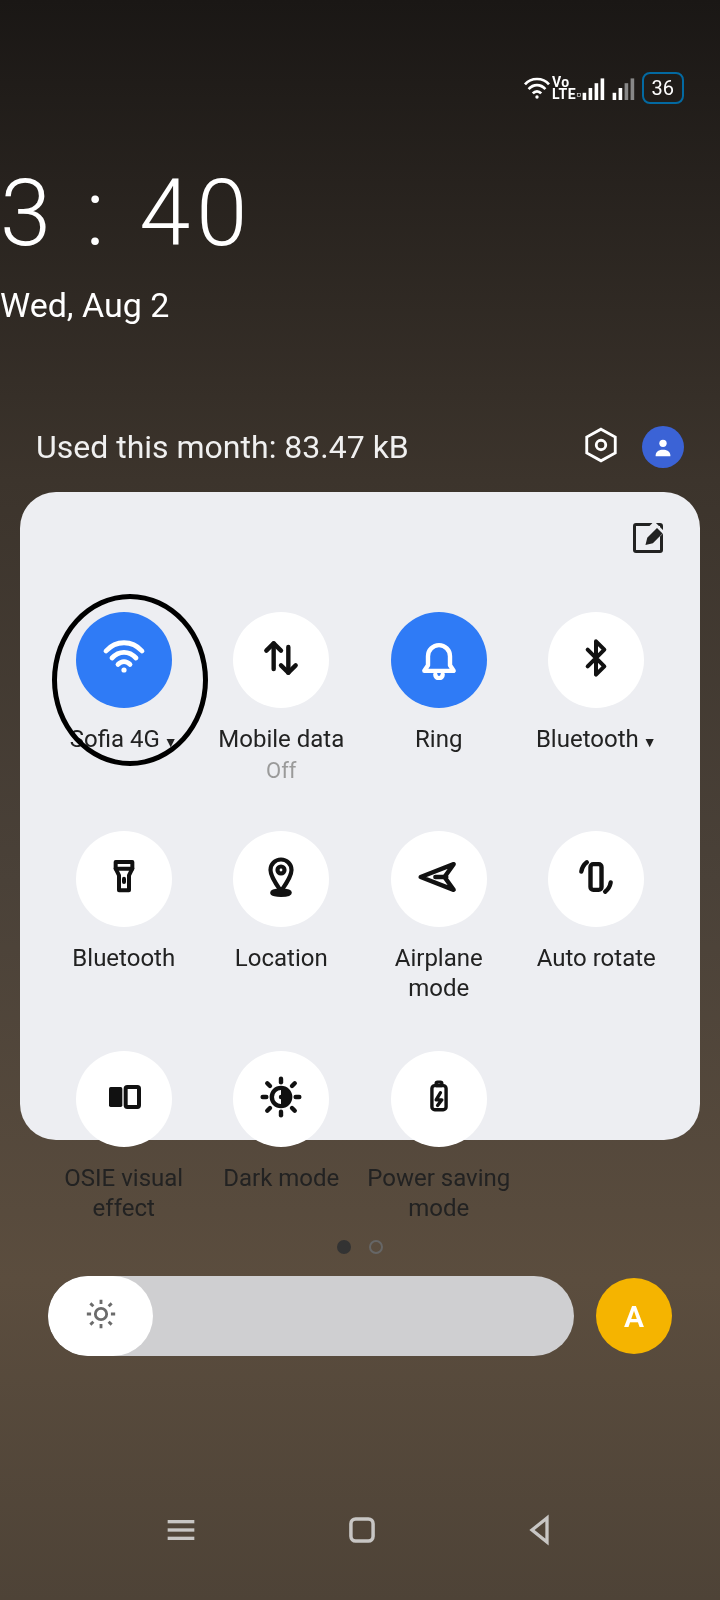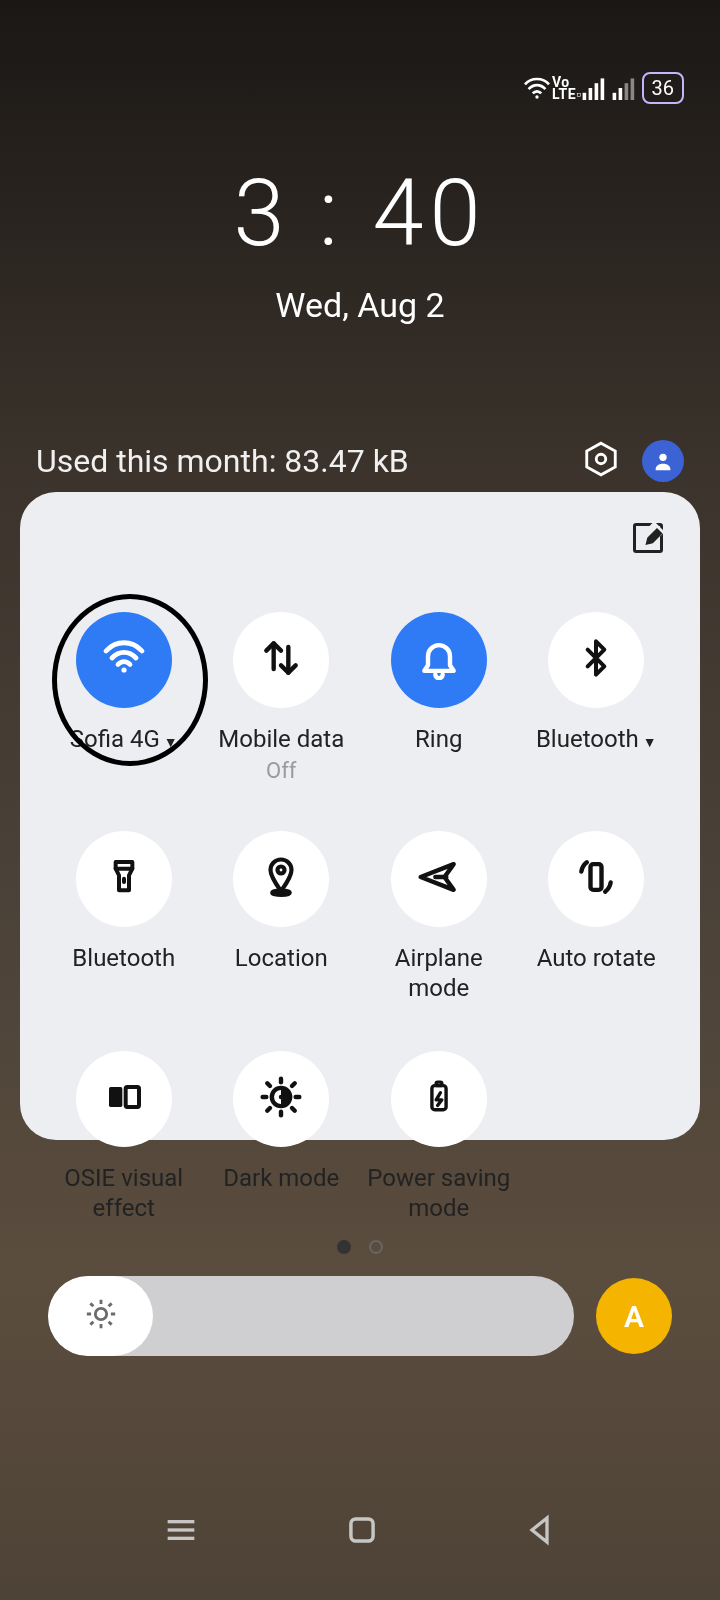--- a/index.html
+++ b/index.html
@@ -5,29 +5,29 @@
   * { box-sizing: border-box; margin: 0; padding: 0; }
   html, body { width: 720px; height: 1600px; overflow: hidden; font-family: -apple-system, Roboto, "Helvetica Neue", Arial, sans-serif; }
   body {
     background: linear-gradient(180deg,#1a1715 0%, #3c342c 30%, #4a4138 55%, #5b4d3e 80%, #4e4337 100%);
     position: relative;
     color: #fff;
   }
   
   .status-bar { position:absolute; top:72px; right:36px; display:flex; align-items:center; color:#fff; font-size:20px;}
   .status-bar svg { display:block; }
-  .battery-pill { border:2px solid #c4b5fd; border-radius:8px; padding:0 8px; font-size:20px; line-height:28px; }
+  .battery-pill { border:2px solid #0369a1; border-radius:8px; padding:0 8px; font-size:20px; line-height:28px; }
   .volte { font-size:14px; font-weight:700; line-height:12px; letter-spacing:.5px; }
   .volte span{display:block;}
   
-  .clock { position:absolute; top:160px; left:0; right:0; text-align:center; }
+  .clock { position:absolute; top:160px; left:0; right:0; text-align:left; }
   .clock .time { font-size:92px; font-weight:300; letter-spacing:6px; }
   .clock .date { font-size:34px; margin-top:18px; font-weight:400; }
   
-  .usage-row { position:absolute; top:440px; left:36px; right:36px; display:flex; align-items:center; justify-content:space-between; }
+  .usage-row { position:absolute; top:426px; left:36px; right:36px; display:flex; align-items:center; justify-content:space-between; }
   .usage-text { font-size:32px; color:#f0f0f0; }
   .usage-icons { display:flex; align-items:center; gap:22px;}
   .avatar-badge { width:42px; height:42px; border-radius:50%; background:#3b63d6; display:flex; align-items:center; justify-content:center;}
   
   .panel { position:absolute; top:492px; left:20px; right:20px; height:648px; background:#edeef2; border-radius:36px; padding:34px 28px 26px; color:#222; }
   .panel-edit { position:absolute; top:28px; right:34px; }
   .tile-grid { margin-top:86px; display:grid; grid-template-columns:repeat(4,1fr); row-gap:48px; column-gap:6px; }
   .tile { display:flex; flex-direction:column; align-items:center; text-align:center; }
   .tile-btn { width:96px; height:96px; border-radius:50%; background:#ffffff; display:flex; align-items:center; justify-content:center; position:relative; }
   .tile-btn.active { background:#2f7bf6; }

